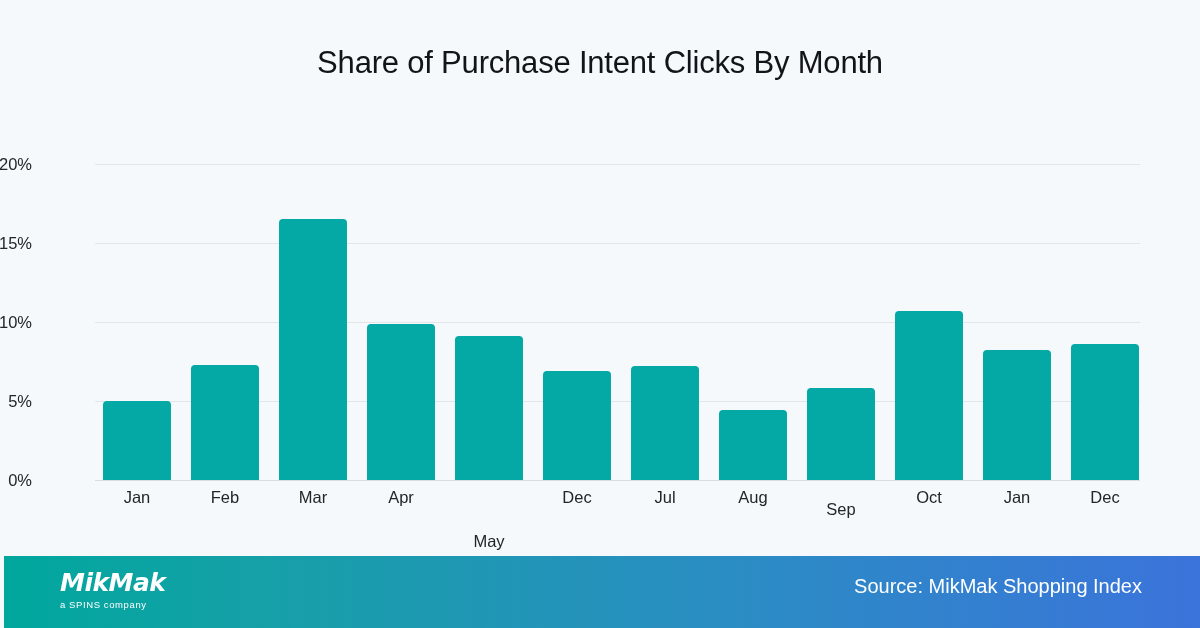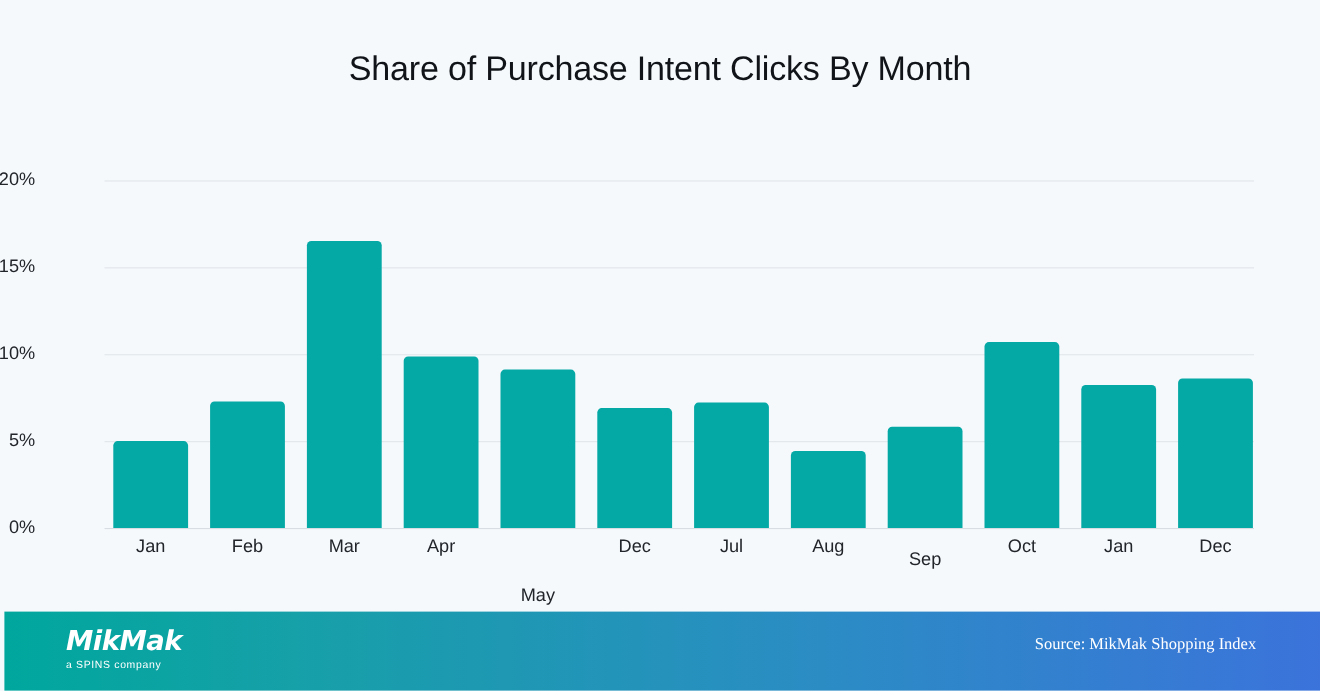--- a/index.html
+++ b/index.html
@@ -143,23 +143,22 @@
     color: #ffffff;
     line-height: 1;
   }
   .source {
     position: absolute;
     right: 62px;
     top: 0;
     height: 60px;
     display: flex;
     align-items: center;
-    font-size: 15px;
-    color: #ffffff;
-    font-family: Liberation Serif, serif;
+    font-size: 20px;
+    color: #ffffff;
   }
 </style>
 </head>
 <body>
 
 <div id="page">
 
   <div class="header">
     <h1 class="chart-title">Share of Purchase Intent Clicks By Month</h1>
   </div>

